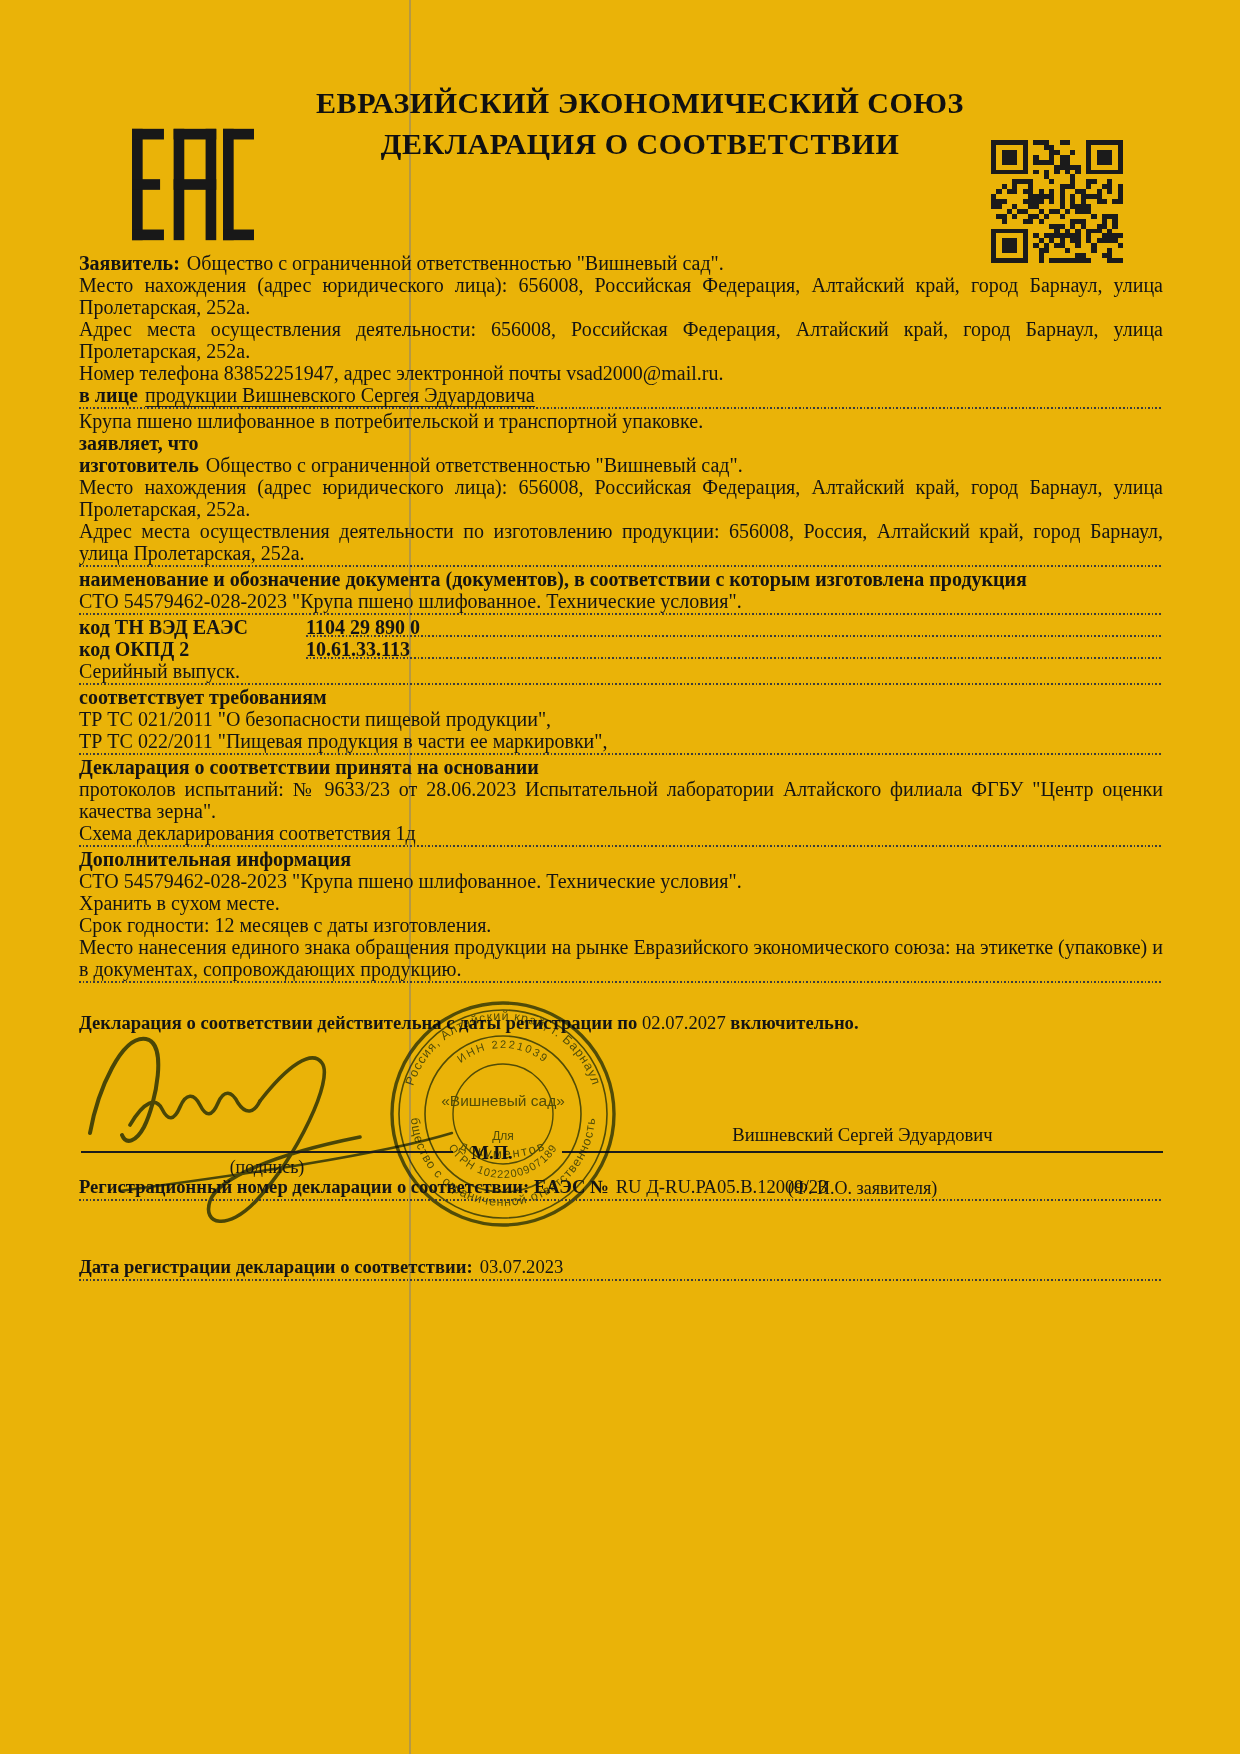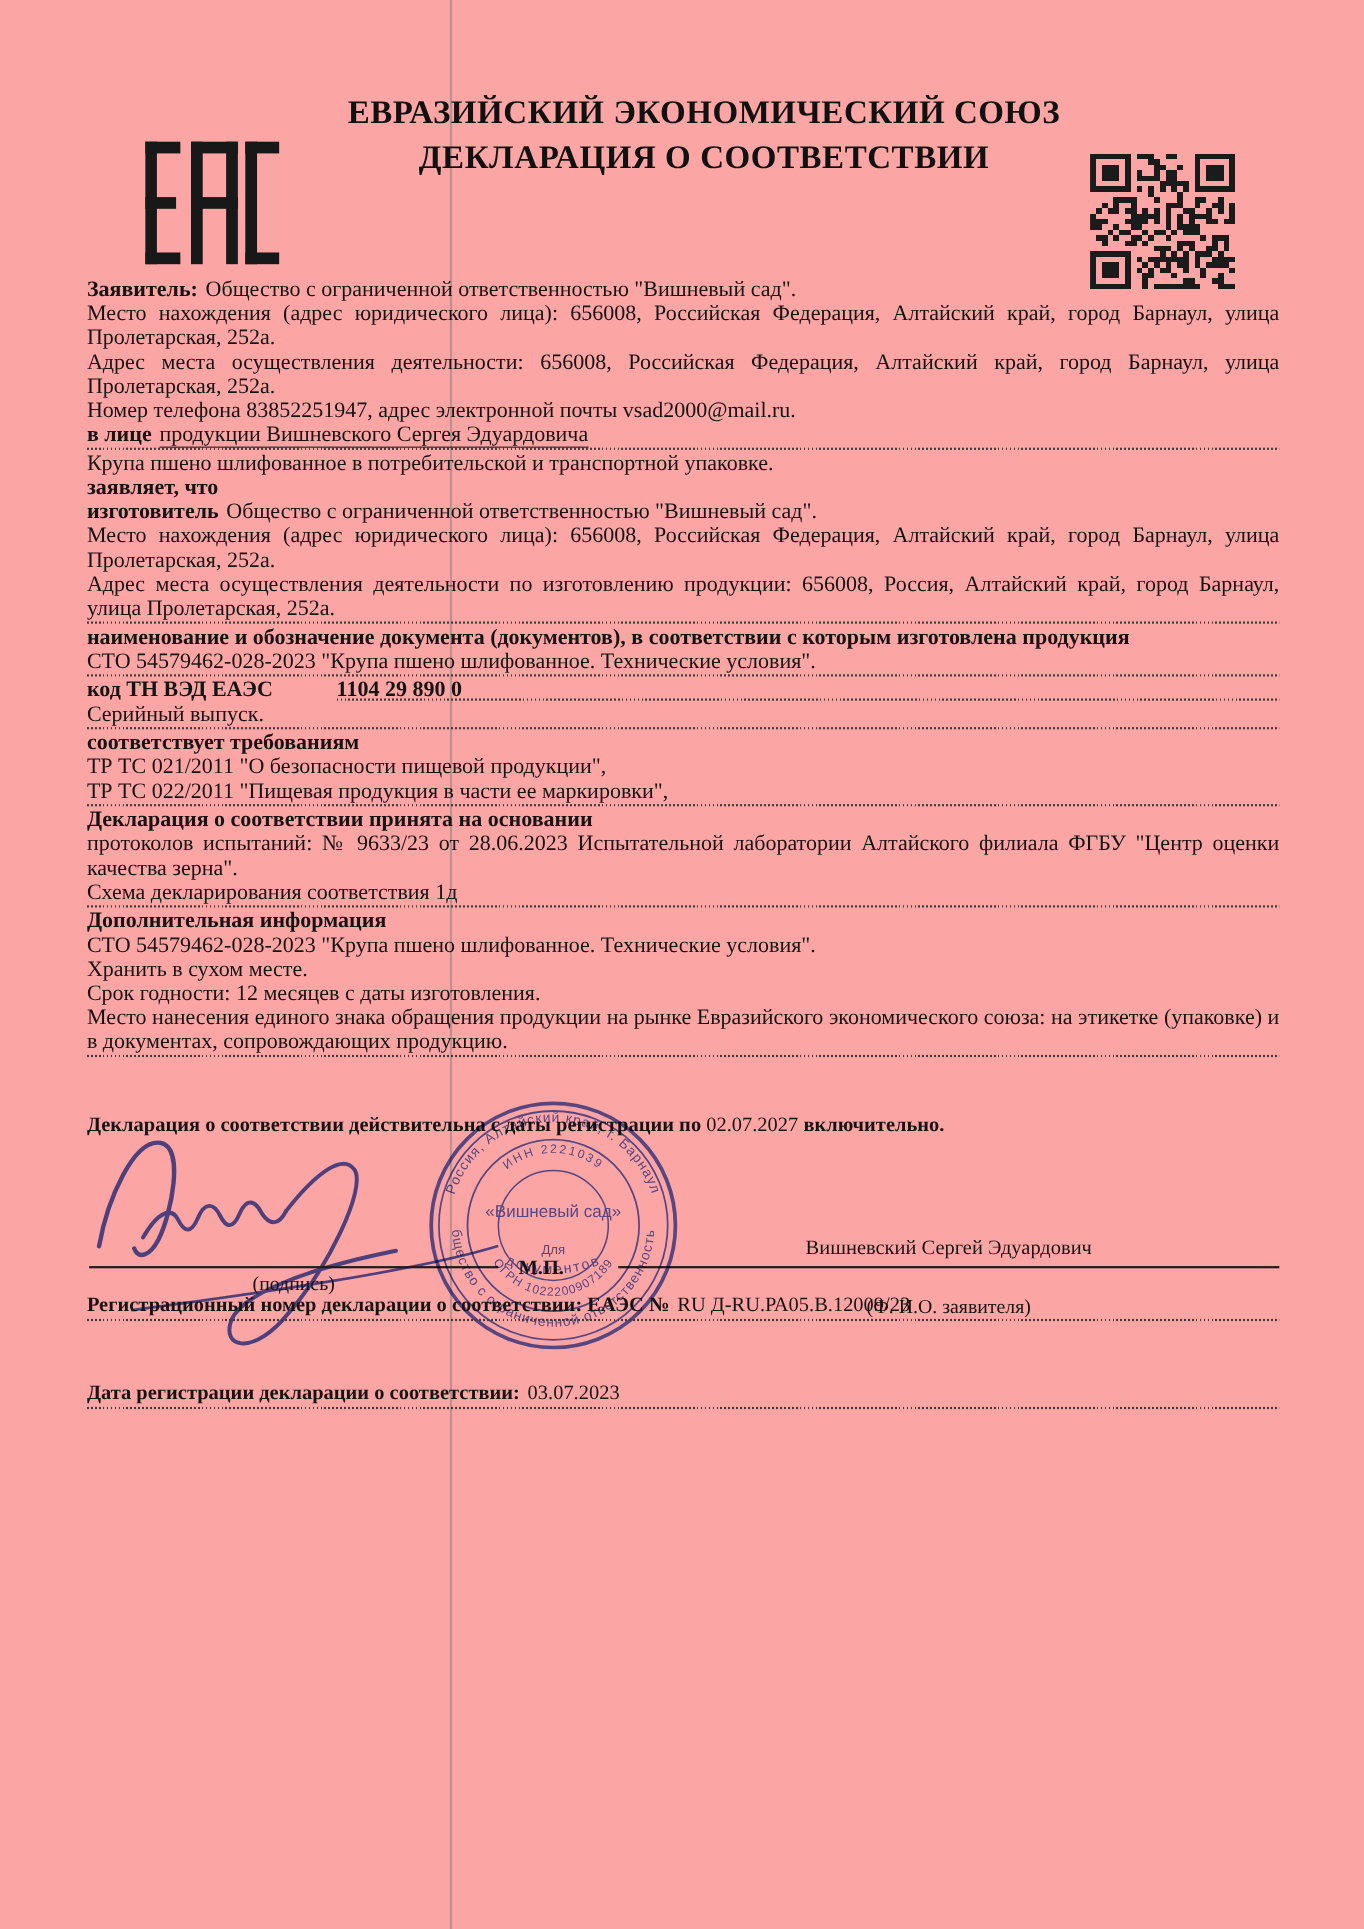--- a/index.html
+++ b/index.html
@@ -1,16 +1,16 @@
 <!DOCTYPE html>
 <html lang="ru"><head>
 <meta charset="utf-8">
 <style>
   html,body{margin:0;padding:0;background:#e8e8e8;}
-  .page{position:relative;width:1240px;height:1754px;margin:0 auto;background:#fca5a5;overflow:hidden;
+  .page{position:relative;width:1240px;height:1754px;margin:0 auto;background:#eab308;overflow:hidden;
         font-family:"Liberation Serif","DejaVu Serif",serif;color:#141414;}
   .scanline{position:absolute;top:0;bottom:0;width:2px;background:rgba(125,125,130,.5);}
   .title{position:absolute;left:140px;right:100px;top:82px;text-align:center;
          font-weight:bold;font-size:30px;line-height:41px;letter-spacing:.5px;color:#111;}
   .eac{position:absolute;left:132px;top:126px;width:122px;height:117px;}
   .qr{position:absolute;left:991px;top:140px;width:132px;height:123px;}
   .body{position:absolute;left:79px;width:1084px;top:252px;font-size:20px;line-height:22px;}
   .ln{min-height:22px;}
   .para{text-align:justify;text-align-last:left;}
   .b{font-weight:bold;}
@@ -379,20 +379,21 @@
     <div class="ln"><span class="b lbl">изготовитель</span><span>Общество с ограниченной ответственностью "Вишневый сад".</span></div>
     <div class="ln para">Место нахождения (адрес юридического лица): 656008, Российская Федерация, Алтайский край, город Барнаул, улица Пролетарская, 252а.</div>
     <div class="ln para">Адрес места осуществления деятельности по изготовлению продукции: 656008, Россия, Алтайский край, город Барнаул, улица Пролетарская, 252а.</div>
     <div class="rule"></div>
 
     <div class="ln b para">наименование и обозначение документа (документов), в соответствии с которым изготовлена продукция</div>
     <div class="ln">СТО 54579462-028-2023 "Крупа пшено шлифованное. Технические условия".</div>
     <div class="rule"></div>
 
     <div class="ln code-row"><span class="b code-col">код ТН ВЭД ЕАЭС</span><span class="b">1104 29 890 0</span><i class="dot-fill"></i></div>
+    <div class="ln code-row"><span class="b code-col">код ОКПД 2</span><span class="b">10.61.33.113</span><i class="dot-fill"></i></div>
     <div class="ln">Серийный выпуск.</div>
     <div class="rule"></div>
 
     <div class="ln b">соответствует требованиям</div>
     <div class="ln">ТР ТС 021/2011 "О безопасности пищевой продукции",</div>
     <div class="ln">ТР ТС 022/2011 "Пищевая продукция в части ее маркировки",</div>
     <div class="rule"></div>
 
     <div class="ln b">Декларация о соответствии принята на основании</div>
     <div class="ln para">протоколов испытаний: № 9633/23 от 28.06.2023 Испытательной лаборатории Алтайского филиала ФГБУ "Центр оценки качества зерна".</div>

